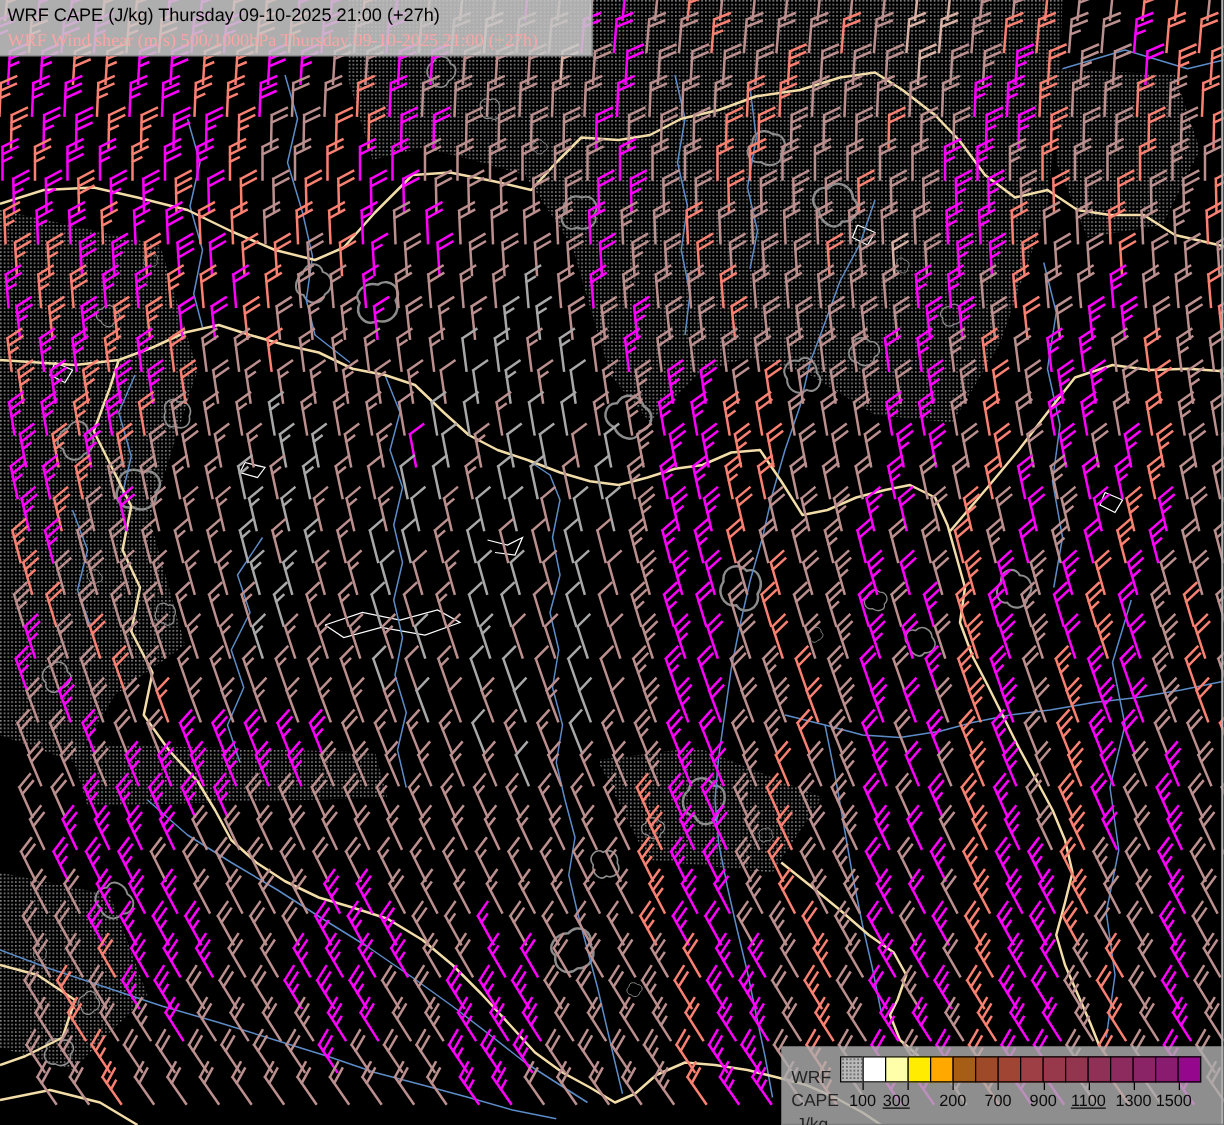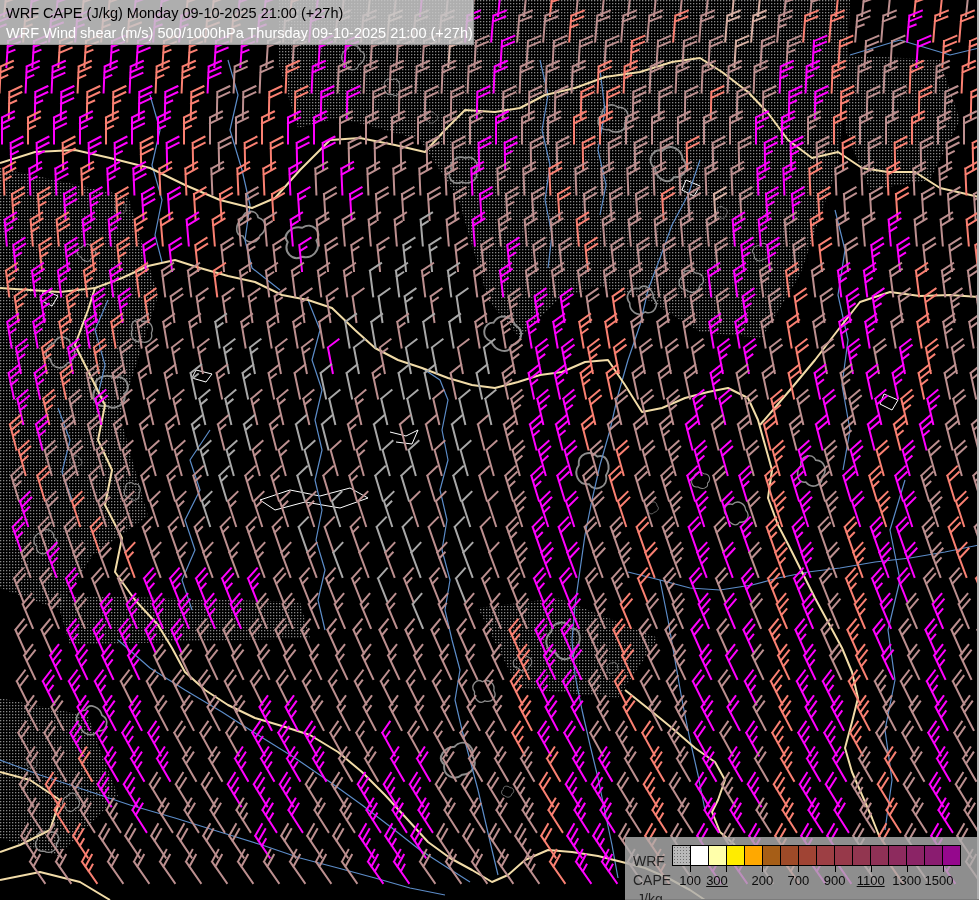--- a/index.html
+++ b/index.html
@@ -6,21 +6,21 @@
   #frame{position:relative;width:979px;height:900px;background:#000;overflow:hidden;
          font-family:"Liberation Sans",sans-serif;}
   #map-svg{position:absolute;left:0;top:0;}
   #right-edge{position:absolute;right:0;top:0;width:2px;height:900px;background:#b4b4b4;}
   
   #title-box{position:absolute;left:0;top:0;width:474px;height:45px;
              background:rgba(200,200,200,0.87);border-right:1px solid #8f8f8f;
              border-bottom:1px solid #8f8f8f;box-sizing:border-box;
              padding:3px 0 0 6px;line-height:20px;font-size:14.5px;white-space:nowrap;}
   #title-line1{color:#000;display:block;}
-  #title-line2{color:#ffffff;display:block;}
+  #title-line2{color:#fca5a5;display:block;font-family:Liberation Serif, serif;}
   
   #legend{position:absolute;left:625px;top:837px;width:354px;height:63px;
           background:rgba(173,173,173,0.82);border-bottom:1px solid #7c7c7c;box-sizing:border-box;}
   #legend-unit{position:absolute;left:8px;top:15px;font-size:14px;color:#242424;line-height:19px;}
   #legend-unit div:nth-child(3){margin-left:4px;}
   #legend-bar{position:absolute;left:47px;top:8px;width:289px;height:21px;display:flex;}
   .lcell{flex:1 1 0;border:1px solid #000;margin-left:-1px;box-sizing:border-box;}
   .lcell:first-child{margin-left:0;}
   .lcell-pattern{background-color:#b9b9b9;
       background-image:radial-gradient(#6f6f6f 28%,rgba(0,0,0,0) 30%);
@@ -1443,21 +1443,21 @@
         <path d="M0 0L0 -26M0 -26L12 -32M0 -20L12 -26" stroke="#bc8f8f" transform="translate(928.8,883) rotate(-34.8)"></path>
         <path d="M0 0L0 -26M0 -26L12 -32M0 -20L12 -26M0 -14L7 -17.5" stroke="#ff00ff" transform="translate(954.8,883) rotate(-34.8)"></path>
         <path d="M0 0L0 -26M0 -26L12 -32M0 -20L12 -26" stroke="#bc8f8f" transform="translate(980.8,883) rotate(-34.8)"></path>
         <path d="M0 0L0 -26M0 -26L12 -32M0 -20L12 -26" stroke="#bc8f8f" transform="translate(1006.8,883) rotate(-34.8)"></path>
       </g>
     </svg>
 
   <div id="right-edge"></div>
 
   <div id="title-box">
-    <span id="title-line1">WRF CAPE (J/kg) Monday 09-10-2025 21:00 (+27h)</span>
+    <span id="title-line1">WRF CAPE (J/kg) Thursday 09-10-2025 21:00 (+27h)</span>
     <span id="title-line2">WRF Wind shear (m/s) 500/1000hPa Thursday 09-10-2025 21:00 (+27h)</span>
   </div>
 
   <div id="legend">
     <div id="legend-unit">
         <div>WRF</div>
         <div>CAPE</div>
         <div>J/kg</div>
       </div>
     <div id="legend-bar">

